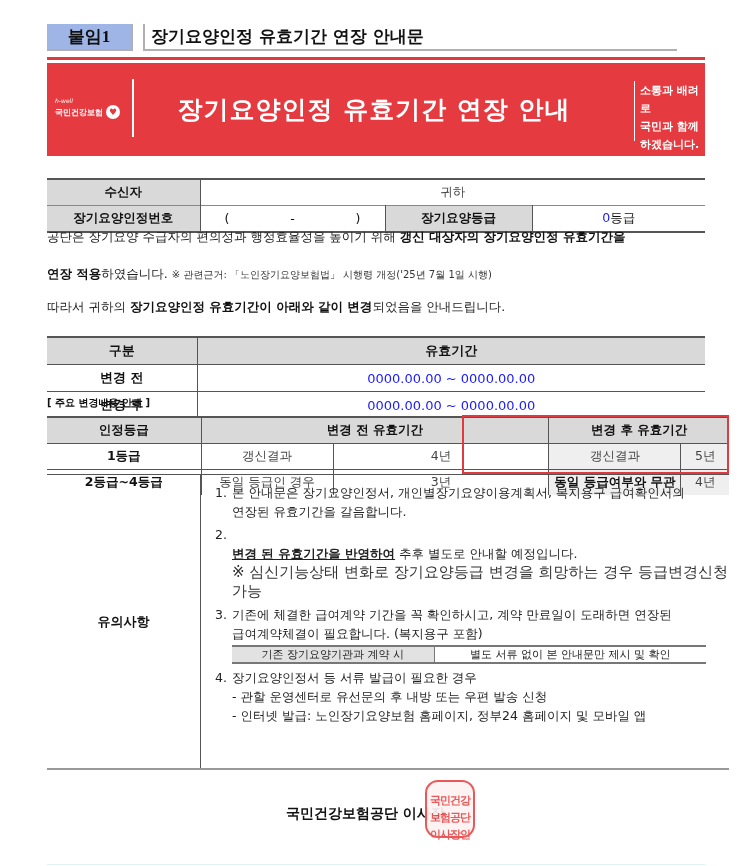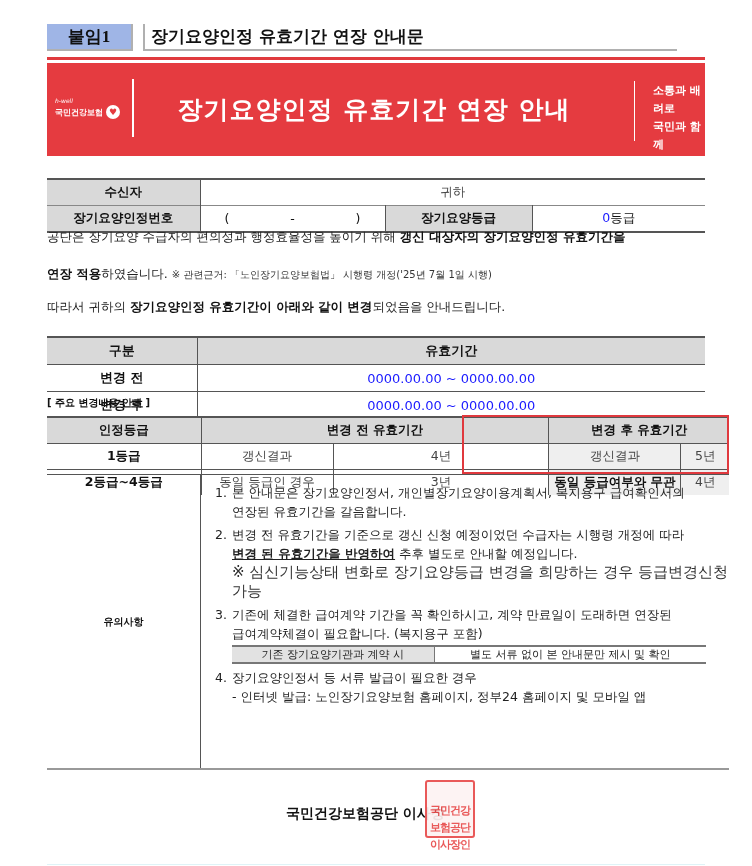--- a/index.html
+++ b/index.html
@@ -16,21 +16,21 @@
   .banner { position: absolute; left: 47px; top: 63px; width: 658px; height: 93px; background: #e53b40; color: #fff; }
   .banner .logo { position: absolute; left: 8px; top: 34px; width: 80px; }
   .banner .logo .hwell { font-size: 6px; font-style: italic; line-height: 8px; }
   .banner .logo .org { font-size: 8px; font-weight: bold; display: flex; align-items: center; gap: 3px; }
   .banner .logo .heart { width: 14px; height: 14px; border-radius: 50%; background: #fff; display: inline-flex;
                          align-items: center; justify-content: center; color: #e53b40; font-size: 9px; }
   .banner .vline1 { position: absolute; left: 85px; top: 16px; width: 2px; height: 58px; background: #fff; }
   .banner .main-title { position: absolute; left: 92px; top: 0; width: 470px; height: 93px; display: flex;
                         align-items: center; justify-content: center; font-size: 25px; font-weight: bold; letter-spacing: 1px; }
   .banner .vline2 { position: absolute; left: 587px; top: 18px; width: 1px; height: 60px; background: #fff; }
-  .banner .slogan { position: absolute; left: 593px; top: 19px; font-size: 11px; font-weight: bold; line-height: 18px; margin-left: 13px; }
+  .banner .slogan { position: absolute; left: 593px; top: 19px; font-size: 11px; font-weight: bold; line-height: 18px; }
 
   table { border-collapse: collapse; }
   .tbl { position: absolute; left: 47px; font-size: 12.5px; }
   .tbl td { text-align: center; height: 19px; padding: 4px 4px; }
   .hdr { background: #d9d9d9; font-weight: bold; }
   .blue { color: #1a1aff; }
   .gray { color: #444; }
 
   #recipient { top: 178px; width: 658px; border-top: 2px solid #555; border-bottom: 2px solid #555; }
   #recipient td { border-top: 1px solid #888; border-right: 1px solid #555; height: 20px; }
@@ -53,39 +53,39 @@
   #changes td { border-top: 1px solid #555; border-right: 1px solid #555; height: 19px; font-size: 12.5px; }
   #changes tr:first-child td { border-top: none; }
   #changes td:last-child { border-right: none; }
   #changes .b { font-weight: bold; }
   #changes .after { background: #efefef; }
 
   .red-box { position: absolute; left: 462px; top: 415px; width: 267px; height: 59px; border: 2px solid #e0393e; pointer-events: none; }
 
   .notes { position: absolute; left: 47px; top: 474px; width: 682px; height: 296px; border-top: 1px solid #555; border-bottom: 2px solid #999; }
   .notes .label { position: absolute; left: 0; top: 0; width: 154px; height: 100%; border-right: 1px solid #555;
-                  display: flex; align-items: center; justify-content: center; font-weight: bold; font-size: 10px; }
+                  display: flex; align-items: center; justify-content: center; font-weight: bold; font-size: 13px; }
   .notes .body { position: absolute; left: 154px; top: 0; right: 0; padding: 8px 0 0 14px; font-size: 12.5px; line-height: 19px; color: #222; }
   .note { margin-bottom: 4px; }
   .note .first { display: flex; }
   .note .num { width: 17px; flex-shrink: 0; }
   .note .cont { padding-left: 17px; }
   .note .sub { padding-left: 17px; font-size: 15px; color: #333; }
   .note .u { text-decoration: underline; font-weight: bold; }
   .note .dash { padding-left: 17px; }
 
   .inner { margin: 2px 0 4px 17px; width: 474px; border-top: 2px solid #777; border-bottom: 2px solid #777; font-size: 11px; }
   .inner td { border-top: 1px solid #777; text-align: center; line-height: 15px; }
   .inner tr:first-child td { border-top: none; }
   .inner td.k { background: #e2e2e2; border-right: 1px solid #777; width: 202px; }
 
   .sign { position: absolute; left: 286px; top: 805px; font-size: 14px; font-weight: bold; }
-  .seal { position: absolute; left: 425px; top: 780px; width: 50px; height: 58px; border: 2px solid #e84b4b; border-radius: 3px;
+  .seal { position: absolute; left: 425px; top: 780px; width: 50px; height: 58px; border: 2px solid #e84b4b; border-radius: 13px;
           background: #fdf2f2; color: #e84b4b; font-size: 11px; font-weight: bold; line-height: 17px; text-align: center;
-          padding-top: 20px; letter-spacing: -1px; opacity: 0.92; }
+          padding-top: 10px; letter-spacing: -1px; opacity: 0.92; }
   .bottom-rule { position: absolute; left: 47px; top: 864px; width: 658px; height: 1px; background: #dff3f7; }
 </style>
 </head>
 <body>
 
 <div class="title-bar">
   <div class="title-tag">붙임1</div>
   <div class="title-text">장기요양인정 유효기간 연장 안내문</div>
 </div>
 <div class="title-rule"></div>
@@ -190,21 +190,20 @@
     <div class="note">
       <div class="first">
           <span class="num">1.</span>
           <span>본 안내문은 장기요양인정서, 개인별장기요양이용계획서, 복지용구 급여확인서의</span>
         </div>
       <div class="cont">연장된 유효기간을 갈음합니다.</div>
     </div>
     <div class="note">
       <div class="first">
           <span class="num">2.</span>
-          <span>변경 전 유효기간을 기준으로 갱신 신청 예정이었던 수급자는 시행령 개정에 따라</span>
         </div>
       <div class="cont"><span class="u">변경 된 유효기간을 반영하여</span><span> 추후 별도로 안내할 예정입니다.</span></div>
       <div class="sub">※ 심신기능상태 변화로 장기요양등급 변경을 희망하는 경우 등급변경신청 가능</div>
     </div>
     <div class="note">
       <div class="first">
           <span class="num">3.</span>
           <span>기존에 체결한 급여계약 기간을 꼭 확인하시고, 계약 만료일이 도래하면 연장된</span>
         </div>
       <div class="cont">급여계약체결이 필요합니다. (복지용구 포함)</div>
@@ -215,20 +214,21 @@
           <td>별도 서류 없이 본 안내문만 제시 및 확인</td>
         </tr>
       </tbody>
         </table>
     </div>
     <div class="note">
       <div class="first">
           <span class="num">4.</span>
           <span>장기요양인정서 등 서류 발급이 필요한 경우</span>
         </div>
+      <div class="dash">- 관할 운영센터로 유선문의 후 내방 또는 우편 발송 신청</div>
       <div class="dash">- 인터넷 발급: 노인장기요양보험 홈페이지, 정부24 홈페이지 및 모바일 앱</div>
     </div>
   </div>
 </div>
 
 <div class="sign">국민건강보험공단 이사장</div>
 <div class="seal">
   <div>국민건강</div>
   <div>보험공단</div>
   <div>이사장인</div>

